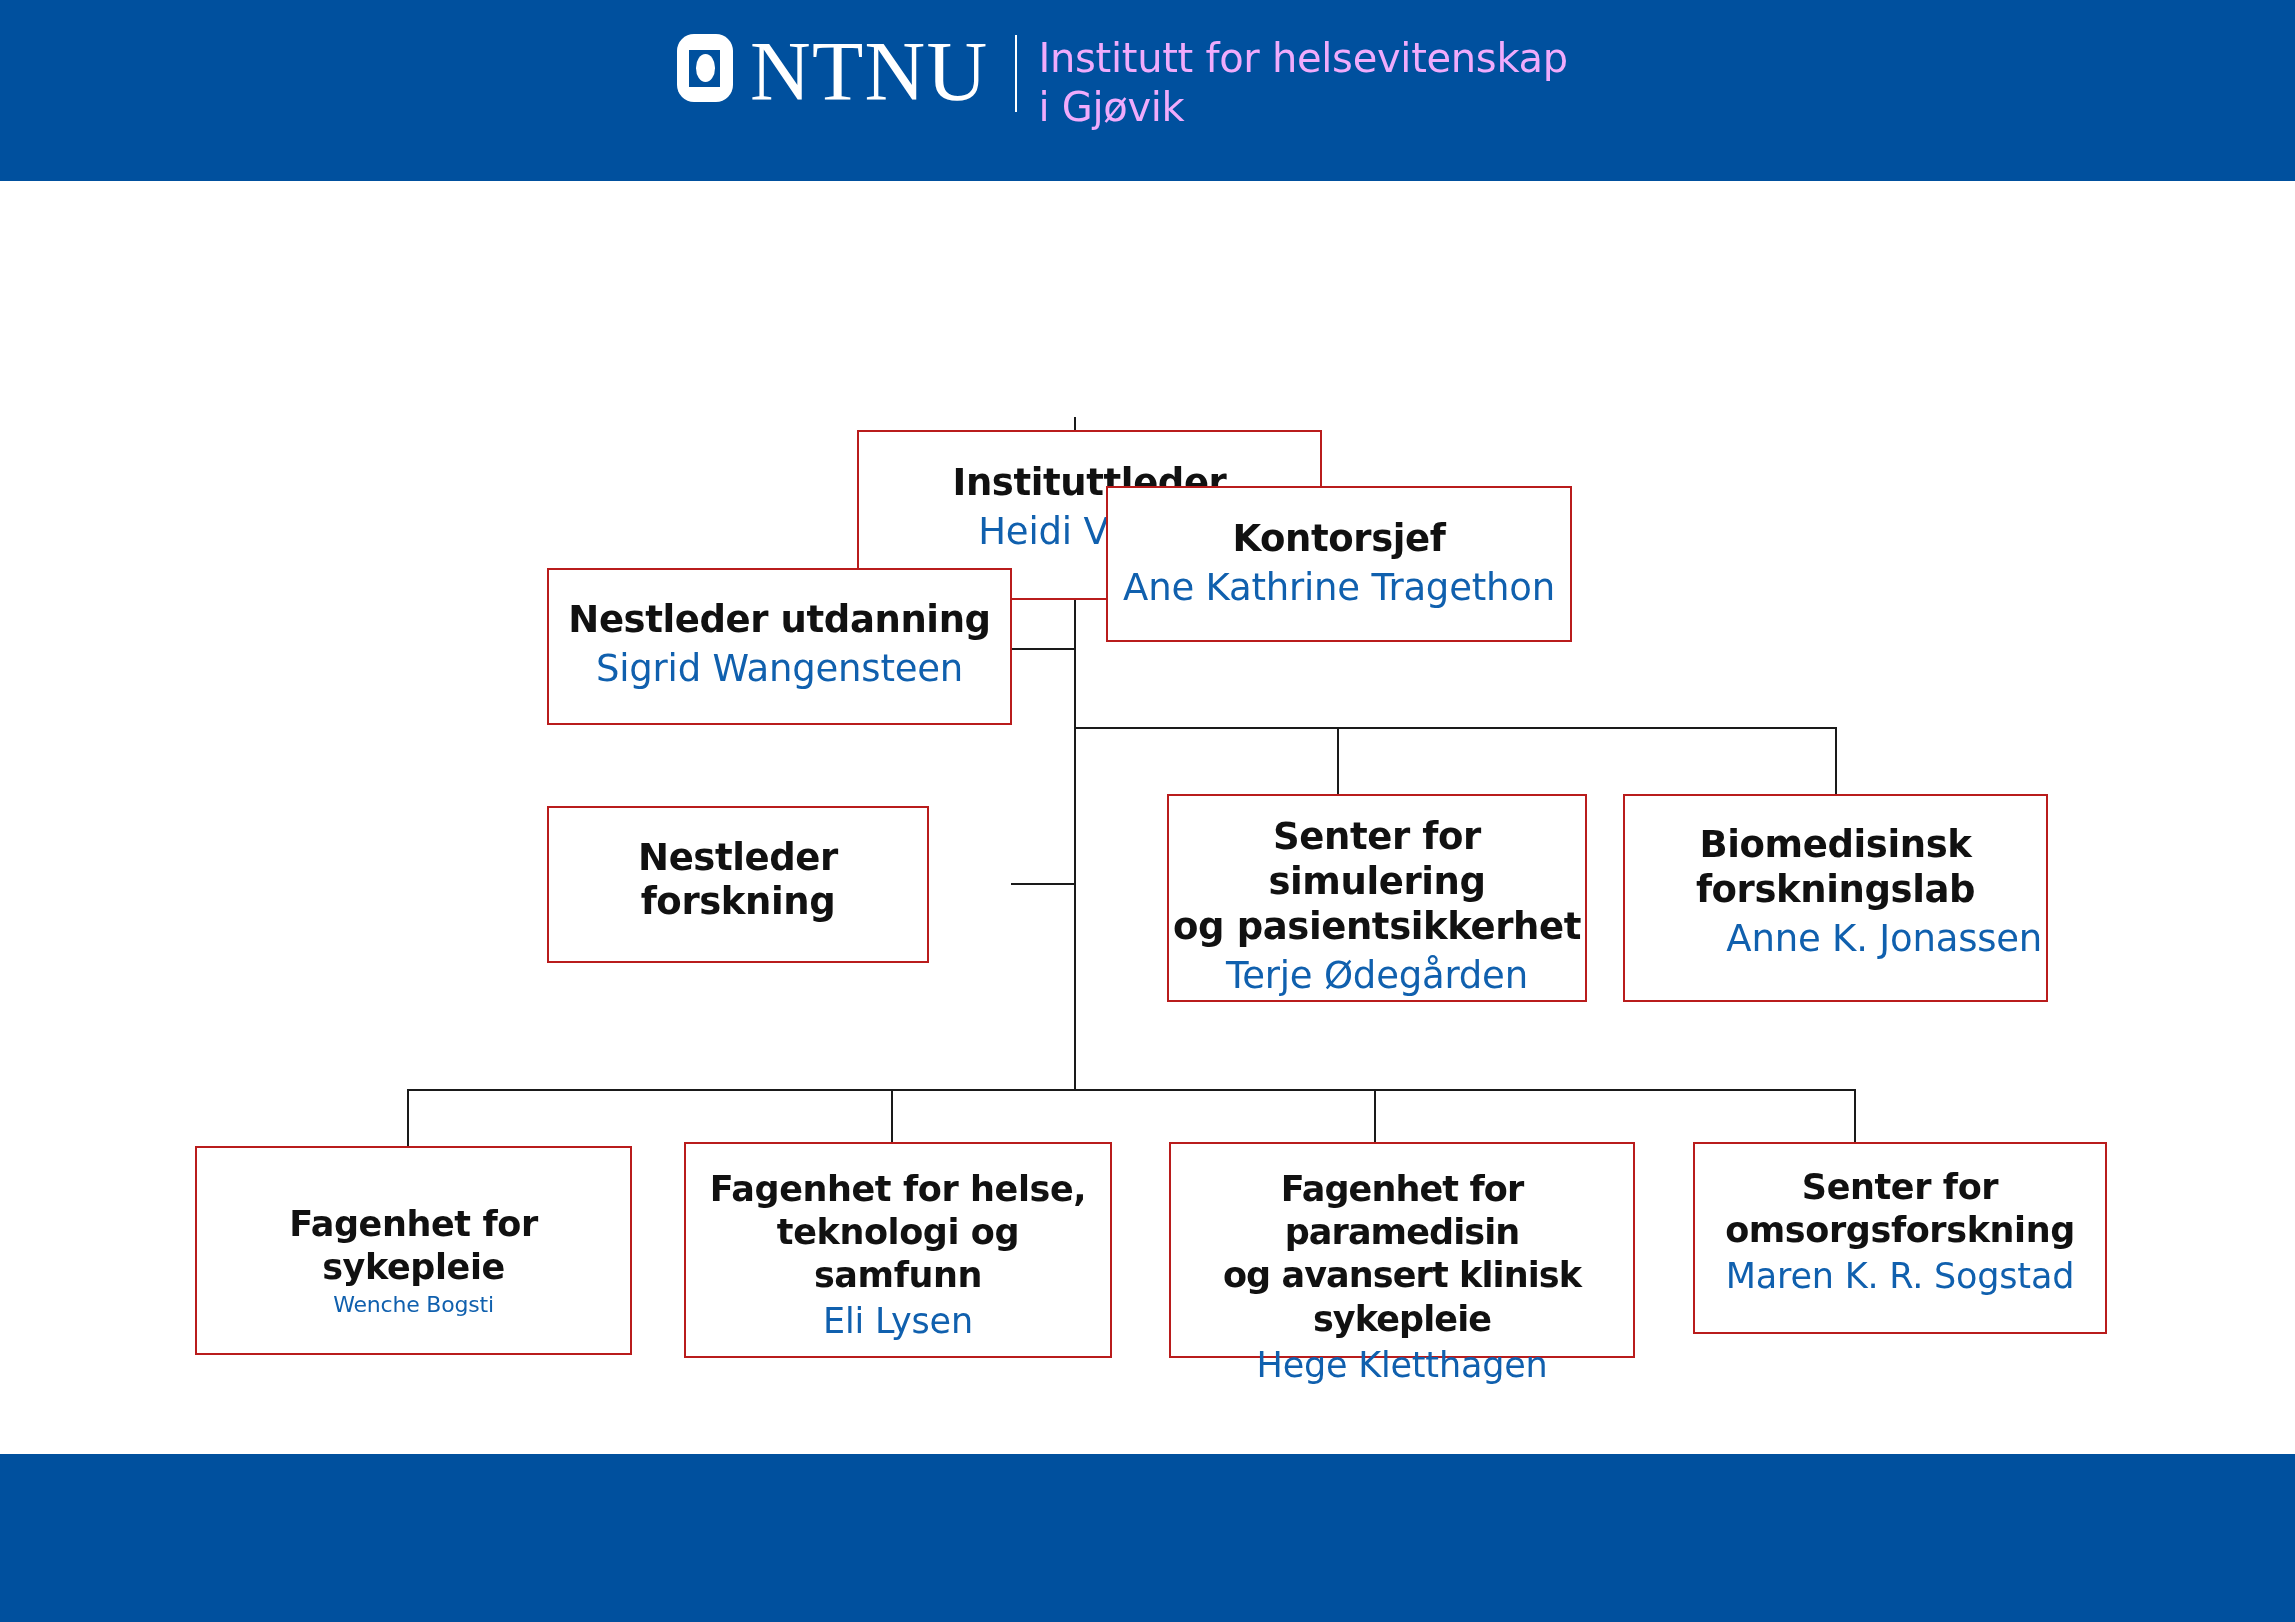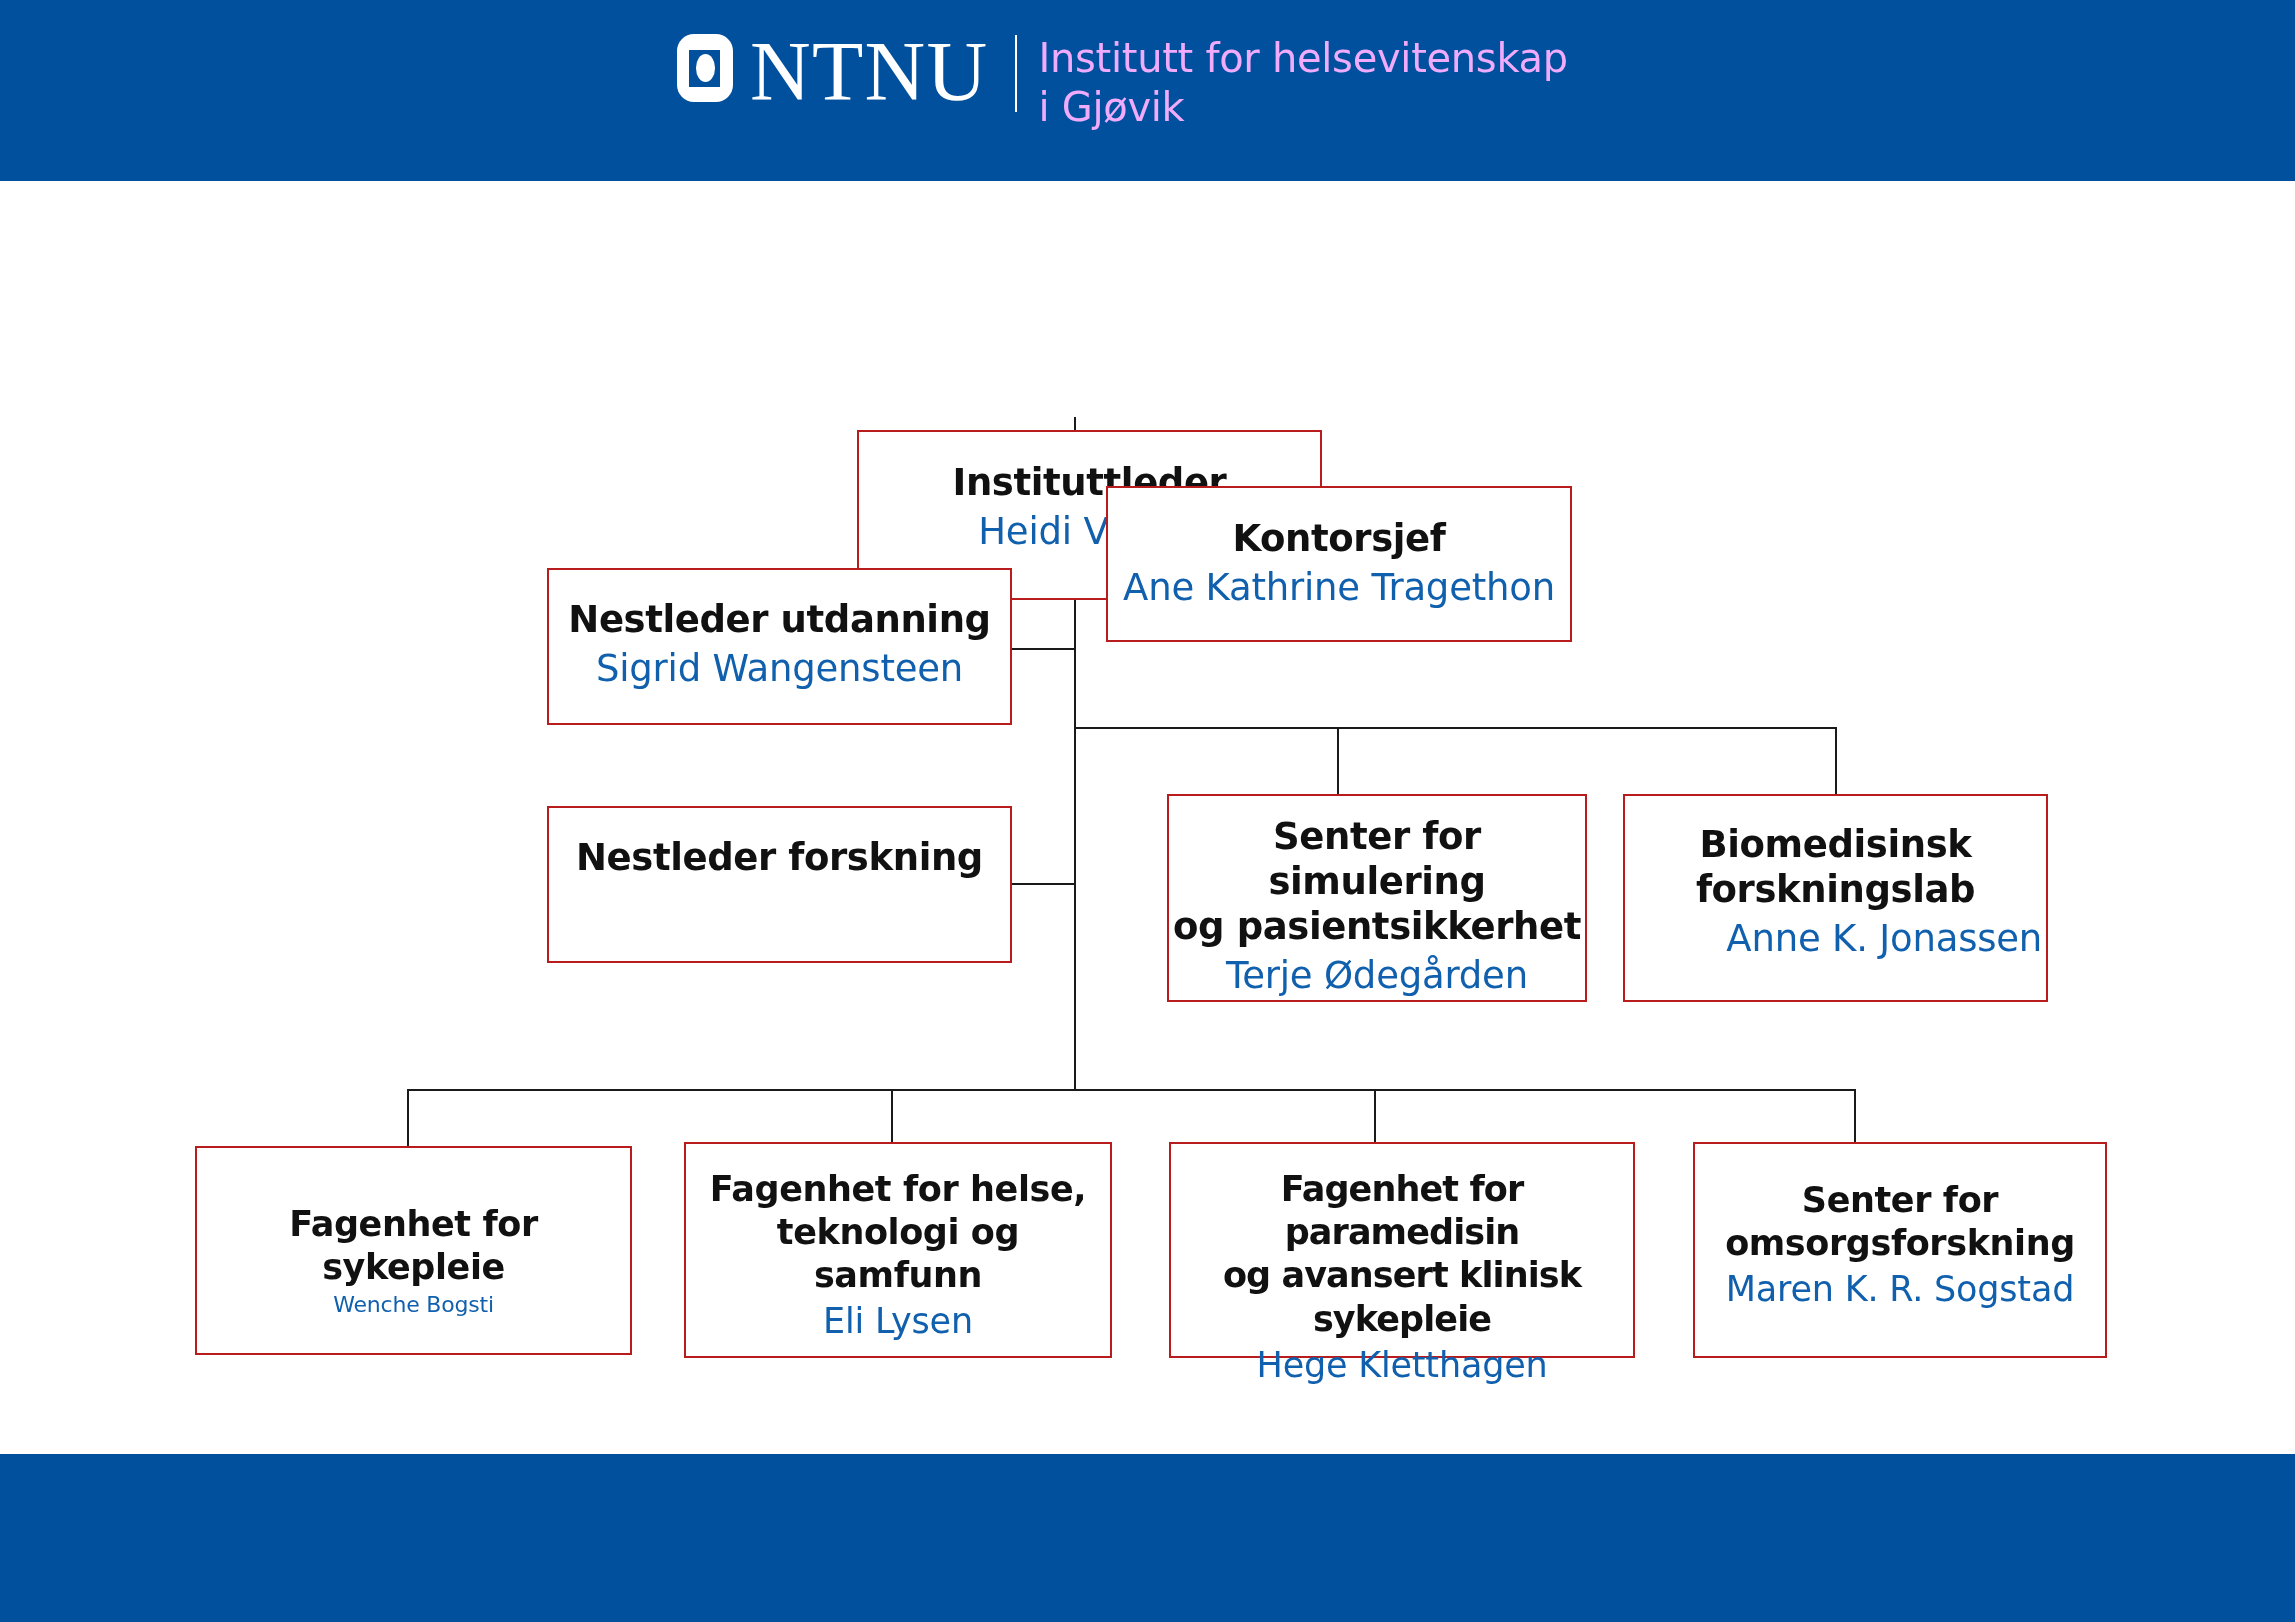--- a/index.html
+++ b/index.html
@@ -195,21 +195,21 @@
     <div class="node" style="left:1106px; top:305px; width:466px; height:156px; padding-top:29px;">
       <div class="role" style="font-size:37px; line-height:1.2;">Kontorsjef</div>
       <div class="person" style="font-size:37px; line-height:1.22; margin-top:3.9px;">Ane Kathrine Tragethon</div>
     </div>
 
     <div class="node" style="left:547px; top:387px; width:465px; height:157px; padding-top:27.5px;">
       <div class="role" style="font-size:37px; line-height:1.2;">Nestleder utdanning</div>
       <div class="person" style="font-size:37px; line-height:1.22; margin-top:3.9px;">Sigrid Wangensteen</div>
     </div>
 
-    <div class="node" style="left:547px; top:625px; width:465px; height:157px; padding-top:27.5px;">
+    <div class="node" style="left:547px; top:625px; width:382px; height:157px; padding-top:27.5px;">
       <div class="role" style="font-size:37px; line-height:1.2;">Nestleder forskning</div>
     </div>
 
     <div class="node" style="left:1167px; top:613px; width:420px; height:208px; padding-top:18px;">
       <div class="role" style="font-size:37px; line-height:1.22;">Senter for simulering
 og pasientsikkerhet</div>
       <div class="person" style="font-size:37px; line-height:1.22; margin-top:3.9px;">Terje Ødegården</div>
     </div>
 
     <div class="node" style="left:1623px; top:613px; width:425px; height:208px; padding-top:26px;">
@@ -228,21 +228,21 @@
 teknologi og samfunn</div>
       <div class="person" style="font-size:35px; line-height:1.24; margin-top:2.6px;">Eli Lysen</div>
     </div>
 
     <div class="node" style="left:1169px; top:961px; width:466px; height:216px; padding-top:23.6px;">
       <div class="role" style="font-size:35px; line-height:1.24; letter-spacing:-0.9px;">Fagenhet for paramedisin
 og avansert klinisk sykepleie</div>
       <div class="person" style="font-size:35px; line-height:1.24; margin-top:2.6px;">Hege Kletthagen</div>
     </div>
 
-    <div class="node" style="left:1693px; top:961px; width:414px; height:216px; padding-top:35px;">
+    <div class="node" style="left:1693px; top:961px; width:414px; height:192px; padding-top:22px;">
       <div class="role" style="font-size:35px; line-height:1.24;">Senter for
 omsorgsforskning</div>
       <div class="person" style="font-size:35px; line-height:1.24; margin-top:2.6px;">Maren K. R. Sogstad</div>
     </div>
 
   </div>
 
   <div id="footer-bar"></div>
 
 </div>

